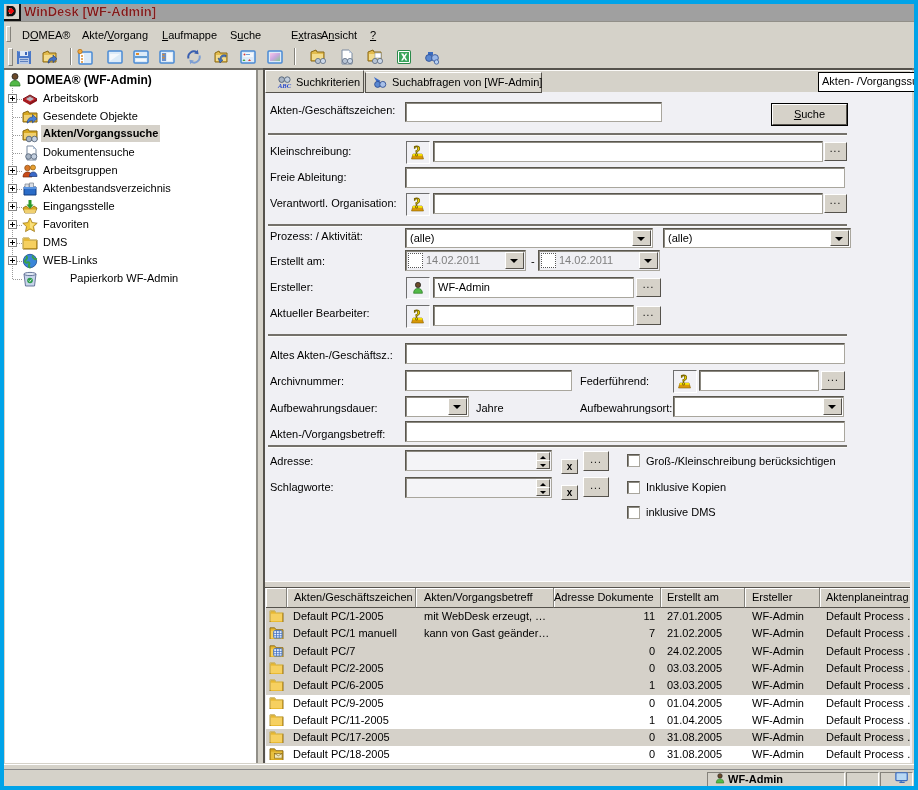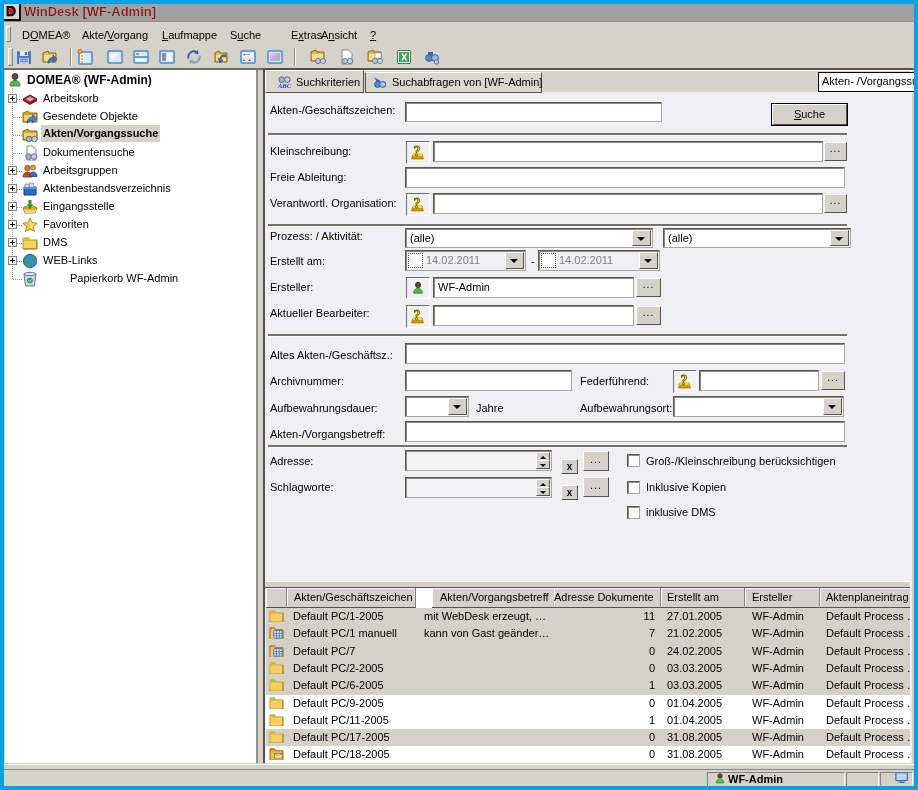--- a/index.html
+++ b/index.html
@@ -452,21 +452,21 @@
     <div class="dots" style="left:579px;top:473px;width:24px;height:18px;line-height:16px;">...</div>
     <div class="chkbox" style="left:623px;top:477px;"></div>
     <div class="lbl" style="left:642px;top:477px;">Inklusive Kopien</div>
     <div class="chkbox" style="left:623px;top:502px;"></div>
     <div class="lbl" style="left:642px;top:502px;">inklusive DMS</div>
   </div>
   <div id="splitbar"></div>
   <div id="tblarea">
     <div class="th" style="left:0;width:20px;"></div>
     <div class="th" style="left:21px;width:128px;"><span style="margin-left:7px;">Akten/Geschäftszeichen</span></div>
-    <div class="th" style="left:150px;width:137px;margin-left:16px;"><span style="margin-left:8px;">Akten/Vorgangsbetreff</span></div>
+    <div class="th" style="left:150px;width:137px;"><span style="margin-left:8px;">Akten/Vorgangsbetreff</span></div>
     <div class="th" style="left:288px;width:106px;text-align:right;"><span style="margin-right:7px;">Adresse Dokumente</span></div>
     <div class="th" style="left:395px;width:83px;"><span style="margin-left:6px;">Erstellt am</span></div>
     <div class="th" style="left:479px;width:74px;"><span style="margin-left:7px;">Ersteller</span></div>
     <div class="th" style="left:554px;width:90px;"><span style="margin-left:6px;">Aktenplaneintrag</span></div>
     <div class="tr gray" style="top:20px;height:17px;">
           <svg style="position:absolute;left:3px;top:1px" width="15" height="13" viewBox="0 0 16 14">
             <path d="M1 2h5l1.5 2H15v11H1z" fill="#e8b830" stroke="#8a6914" stroke-width="1"></path>
             <path d="M2 5h12v8H2z" fill="#f6d060"></path>
             <path d="M1 13V2h5l1.5 2H15" fill="none" stroke="#f8e8a0" stroke-width=".8"></path>
           </svg>

